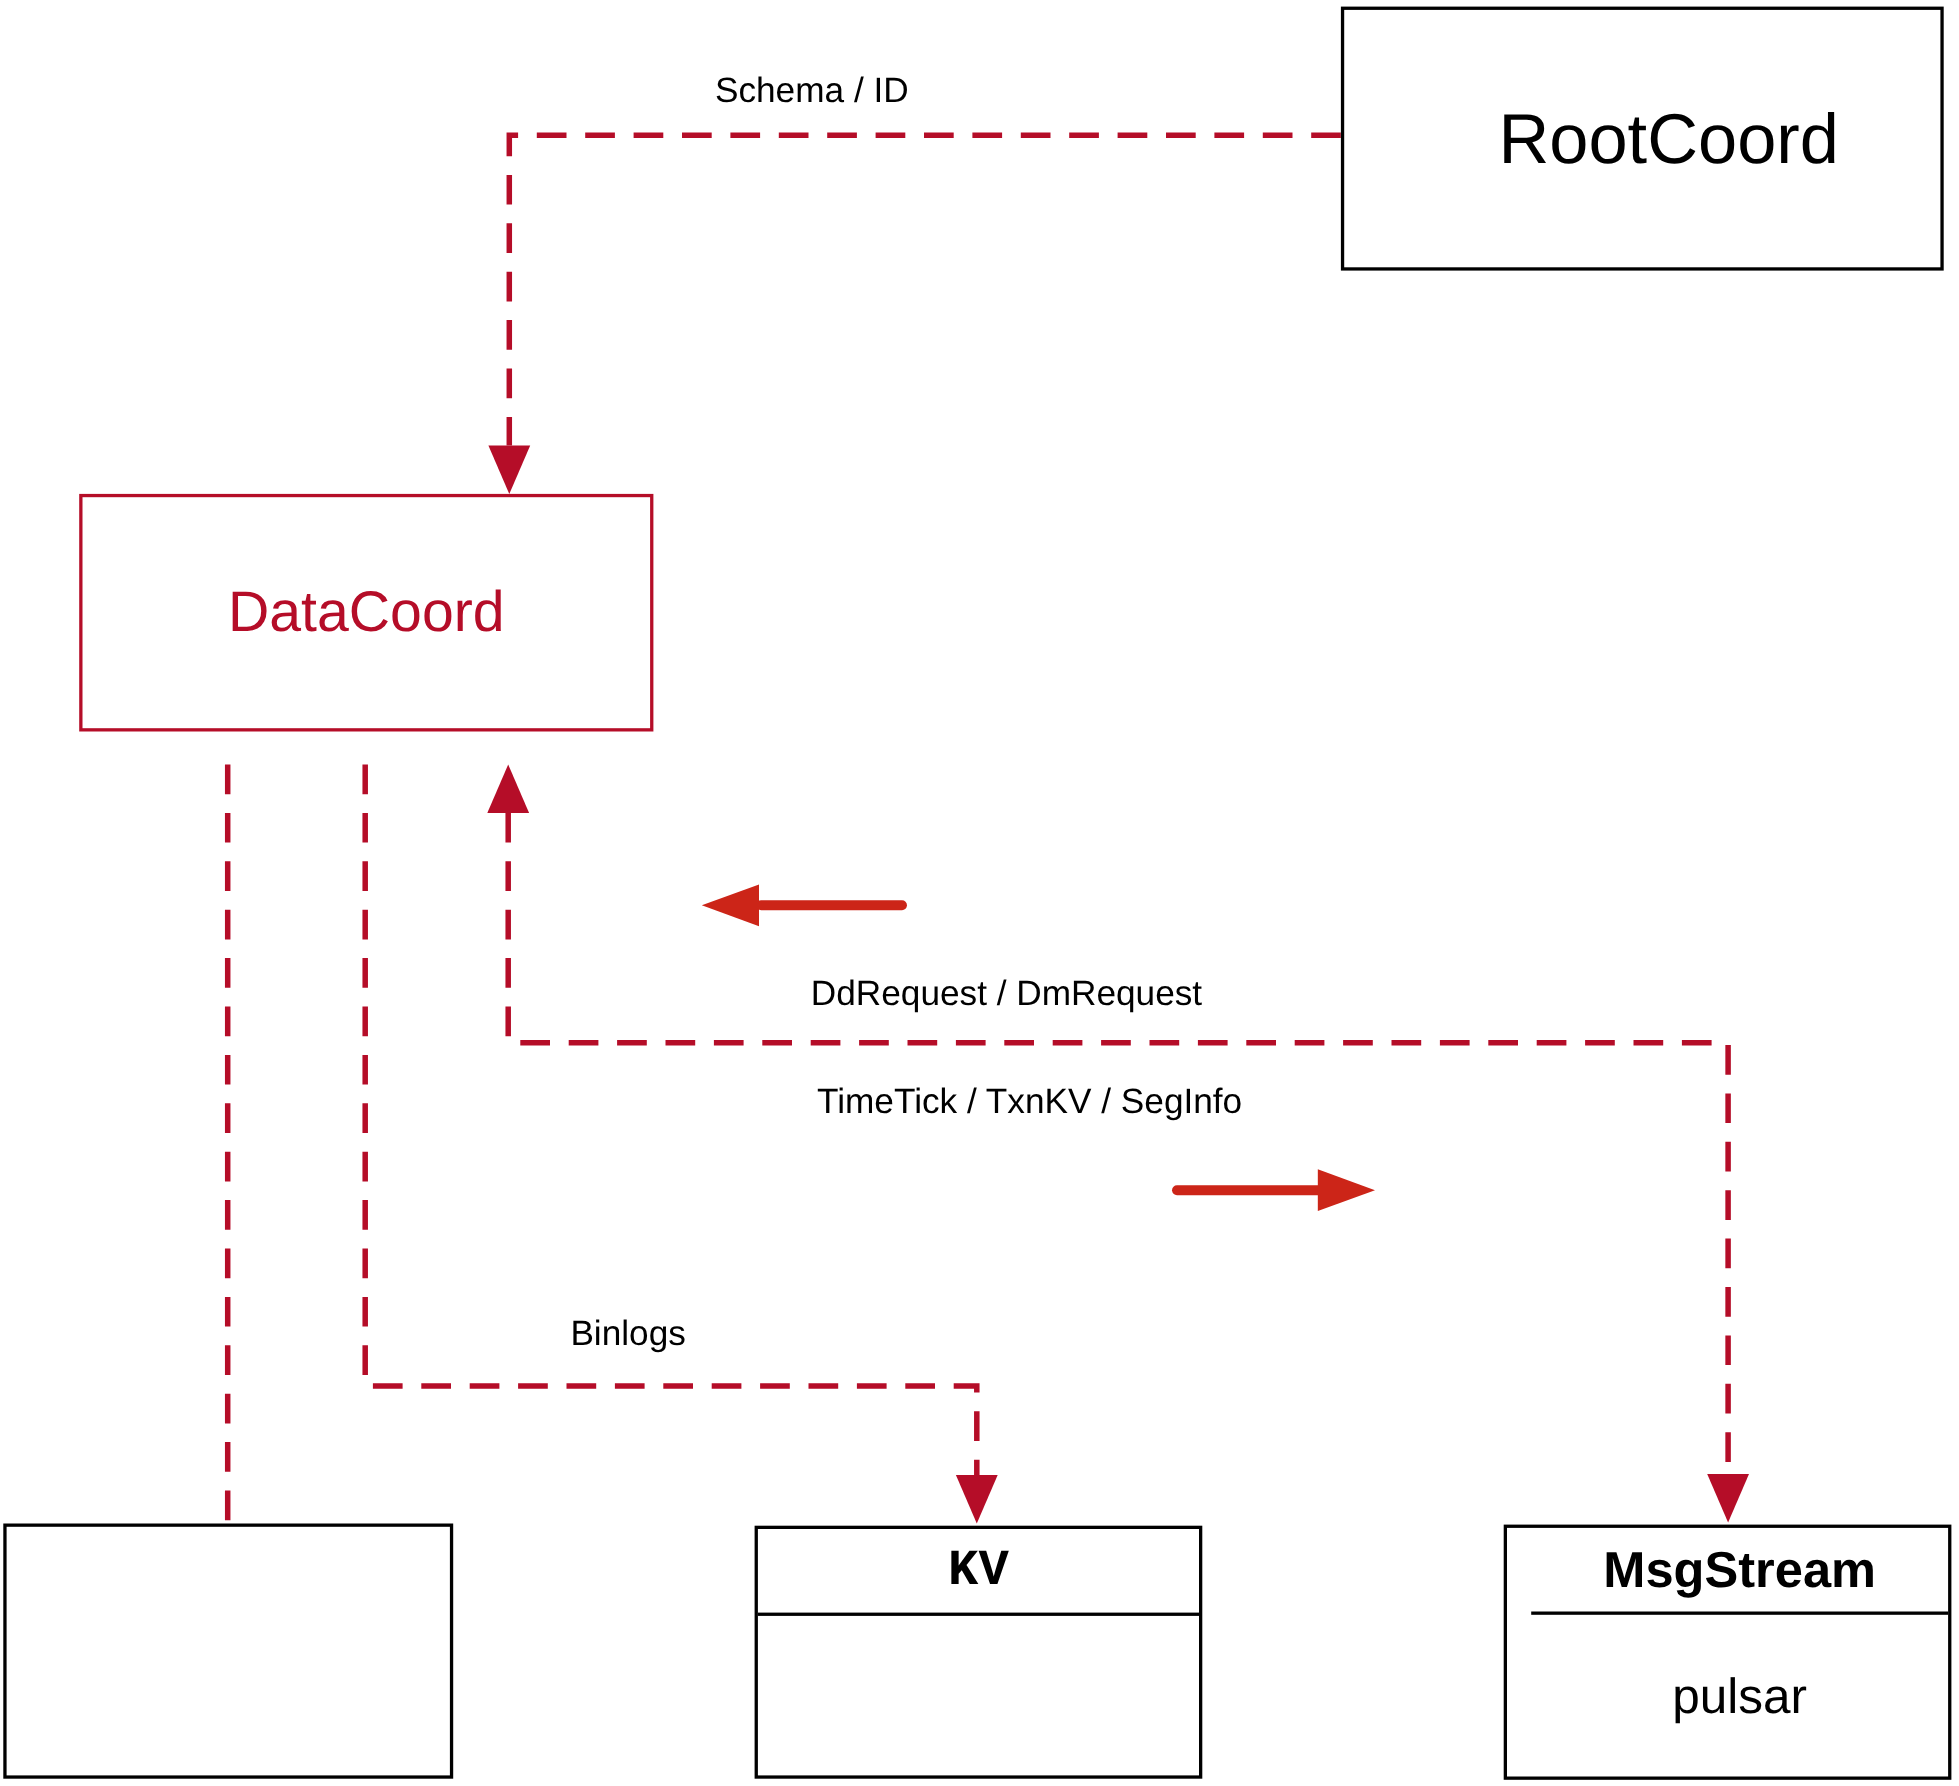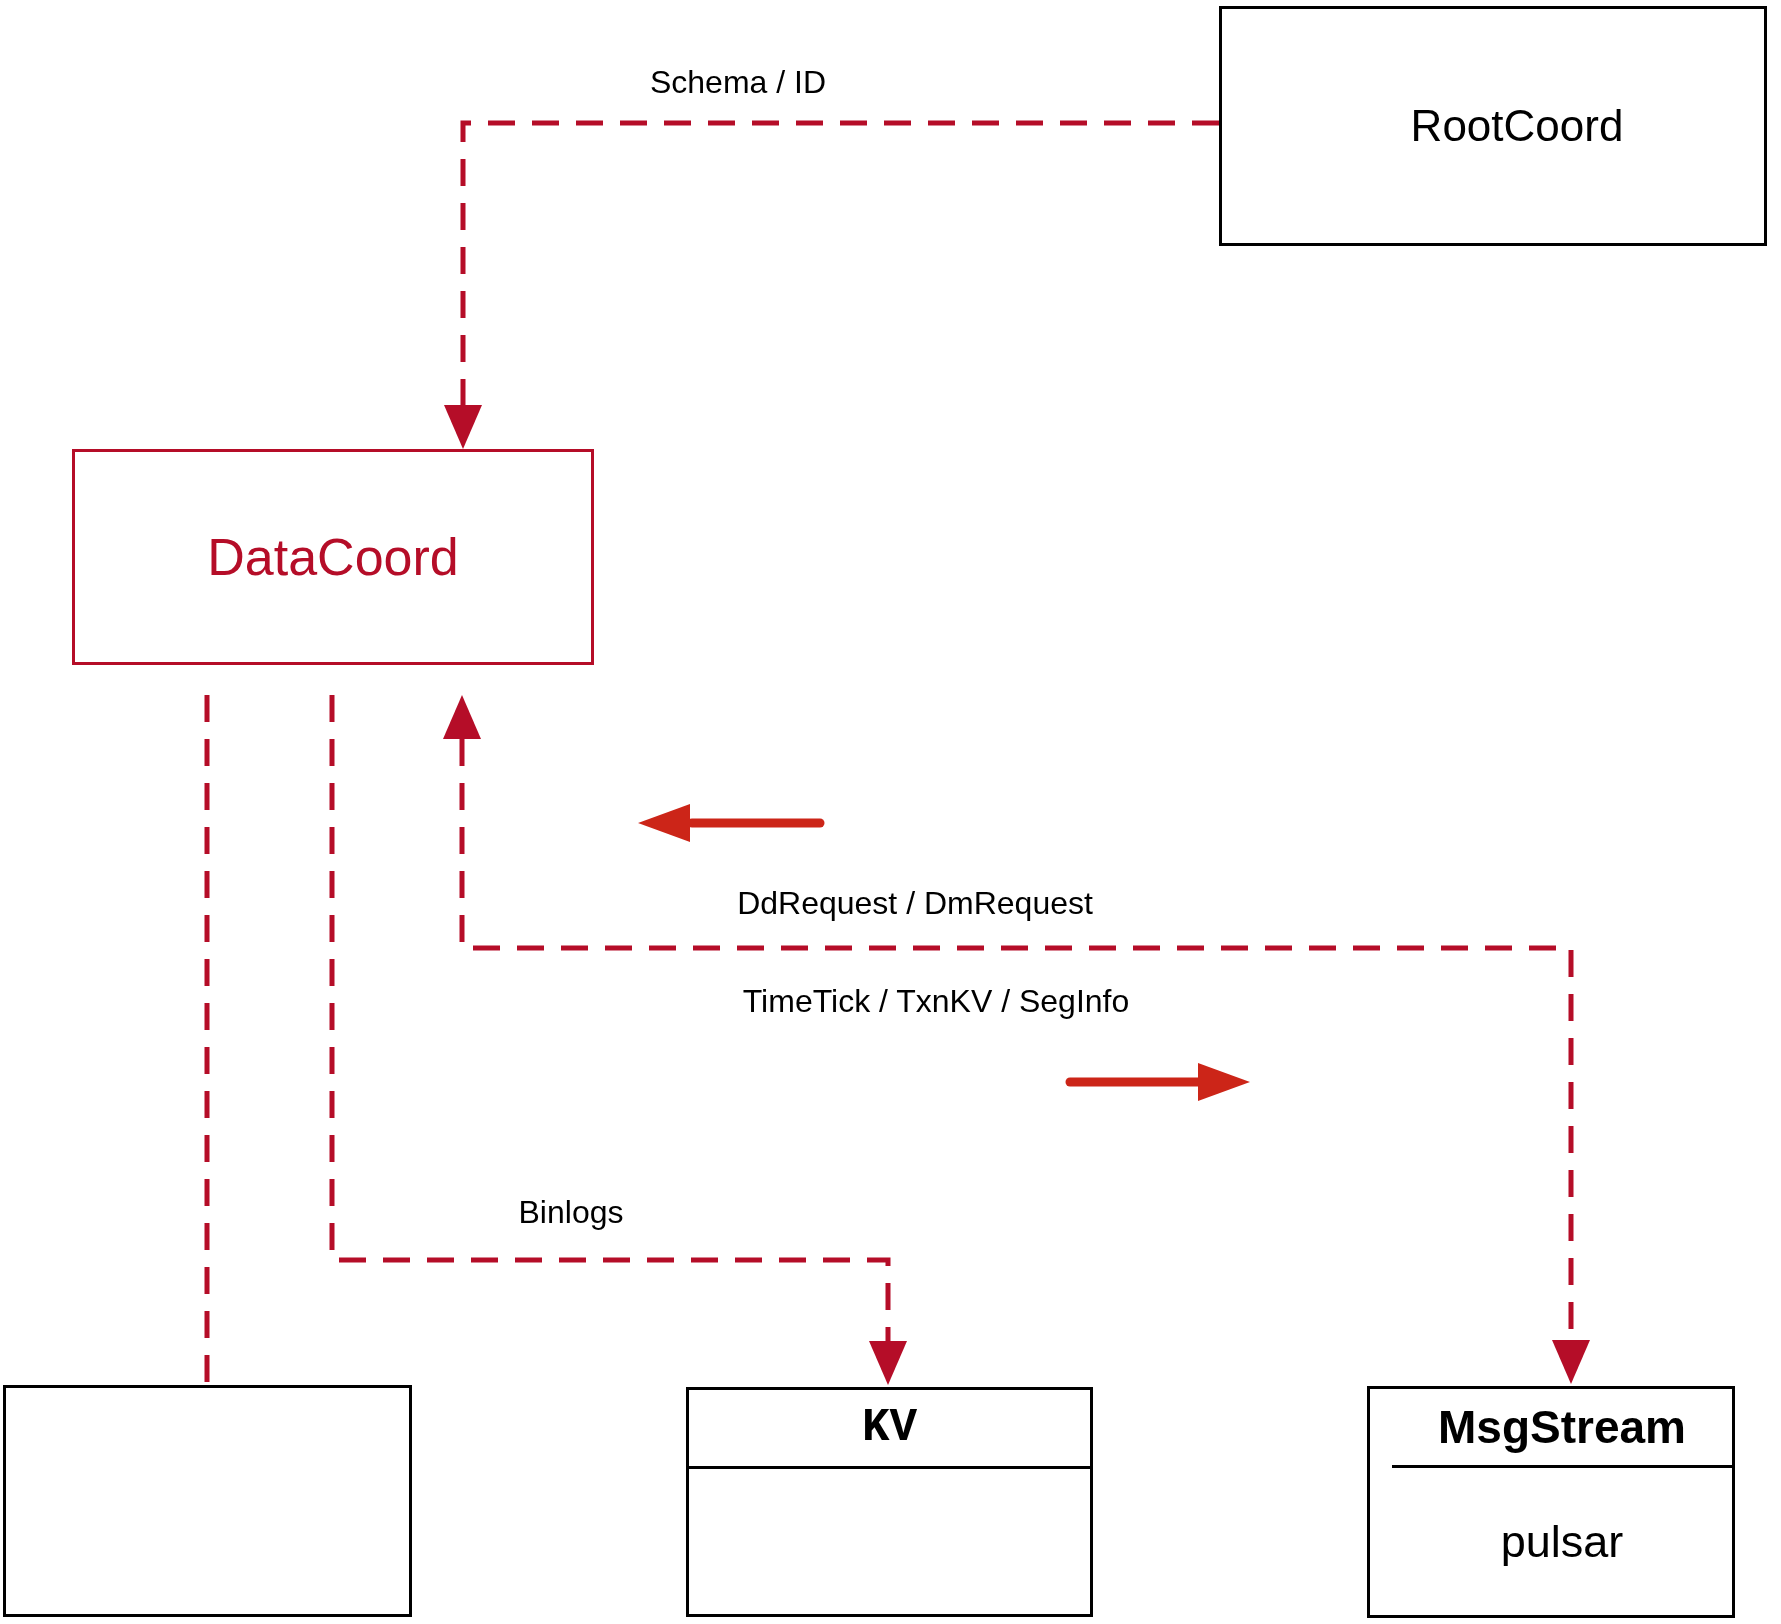--- a/index.html
+++ b/index.html
@@ -42,40 +42,40 @@
 
   .node {
     position: absolute;
     background: var(--background);
     display: flex;
     align-items: center;
     justify-content: center;
   }
   .simple-node {
     border: 3px solid var(--box-border-black);
-    font-size: 44px;
+    font-size: 64px;
     padding-left: 48px;
   }
   .node-rootcoord { left: 1219px; top: 6px; width: 548px; height: 240px; }
   .node-datacoord {
     left: 72px; top: 449px; width: 522px; height: 216px;
     border: 3px solid var(--connector-red);
     color: var(--connector-red);
     font-size: 52px;
   }
   .table-node {
     border: 3px solid var(--box-border-black);
     display: flex;
     flex-direction: column;
     align-items: stretch;
     justify-content: flex-start;
   }
   .node-txnkv     { left: 3px;    top: 1385px; width: 409px; height: 232px; }
   .node-kv        { left: 686px;  top: 1387px; width: 407px; height: 230px; font-family: Liberation Mono, monospace; }
-  .node-msgstream { left: 1367px; top: 1386px; width: 368px; height: 232px; padding-left: 22px; }
+  .node-msgstream { left: 1367px; top: 1386px; width: 407px; height: 232px; padding-left: 22px; }
   .table-node .node-header {
     height: 79px;
     border-bottom: 3px solid var(--box-border-black);
     display: flex;
     align-items: center;
     justify-content: center;
     font-size: 46px;
     font-weight: bold;
   }
   .table-node .node-body {

